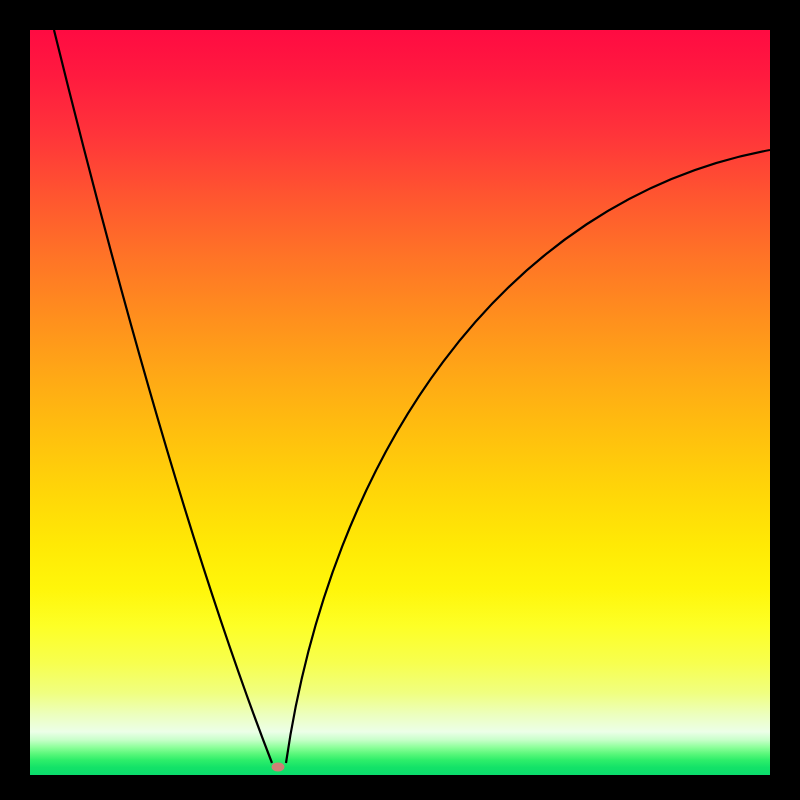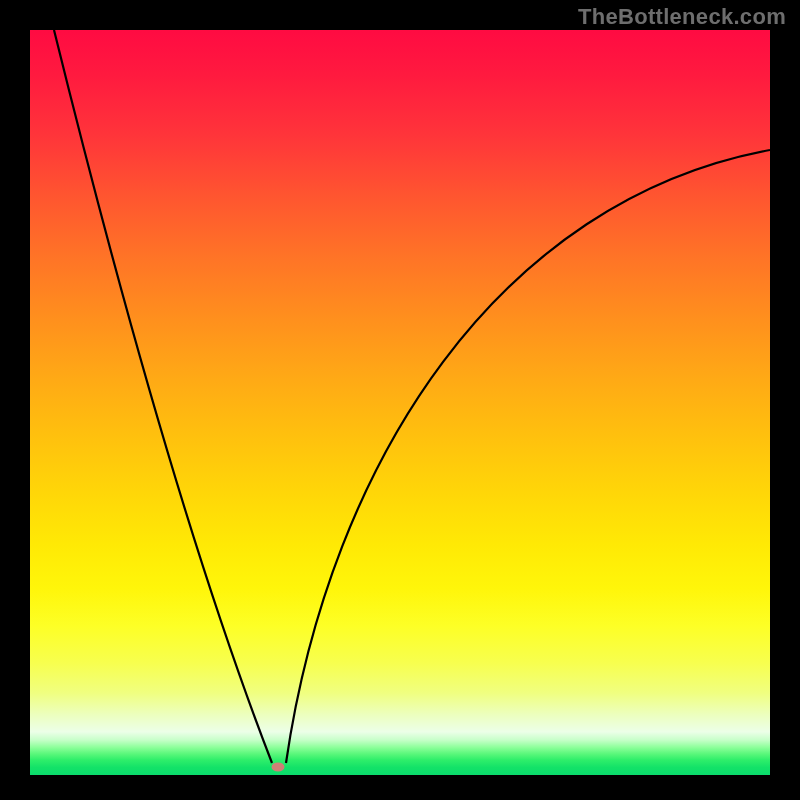--- a/index.html
+++ b/index.html
@@ -74,21 +74,20 @@
     border-radius: 50%;
     background: #cf8076;
     z-index: 4;
     transform: translate(-50%, -50%);
   }
 </style>
 </head>
 <body>
 
 <div class="frame">
-  <div class="watermark">TheBottleneck.com</div>
 
   <div class="plot">
 
     <svg class="curve" viewBox="0 0 740 745" preserveAspectRatio="none">
       <path id="left-branch" fill="none" stroke="#000" stroke-width="2.2" d="M 24 0 Q 140 470 242 733"></path>
       <path id="right-branch" fill="none" stroke="#000" stroke-width="2.2" d="M 256 733 C 300 430 470 170 740 120"></path>
     </svg>
 
     <div class="dot" id="min-dot" style="left: 248px; top: 737px;"></div>
   </div>

